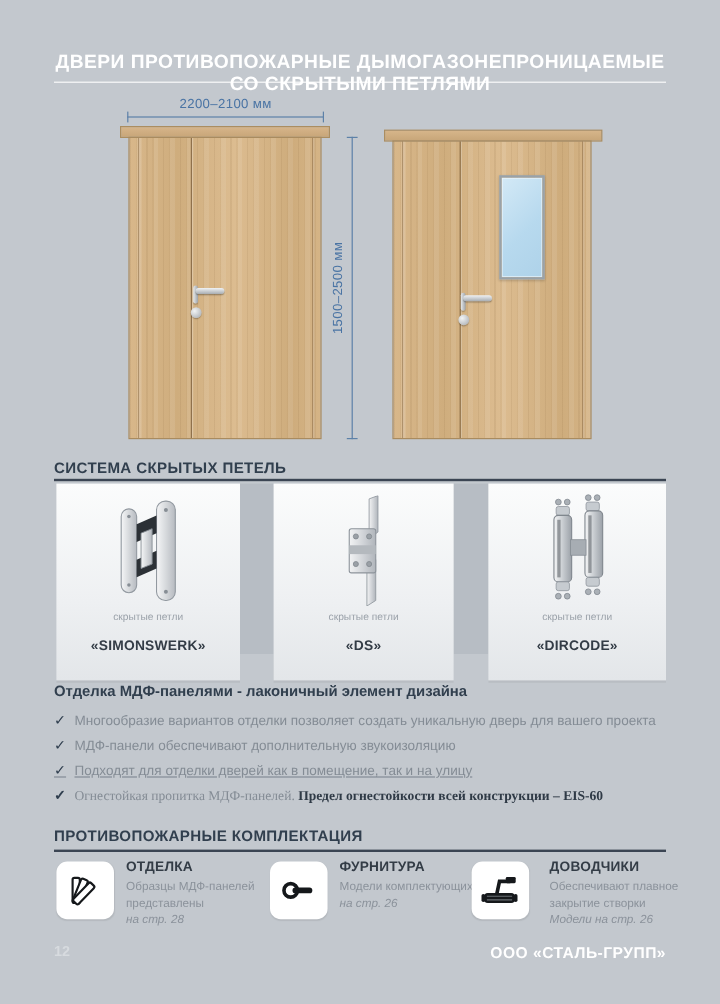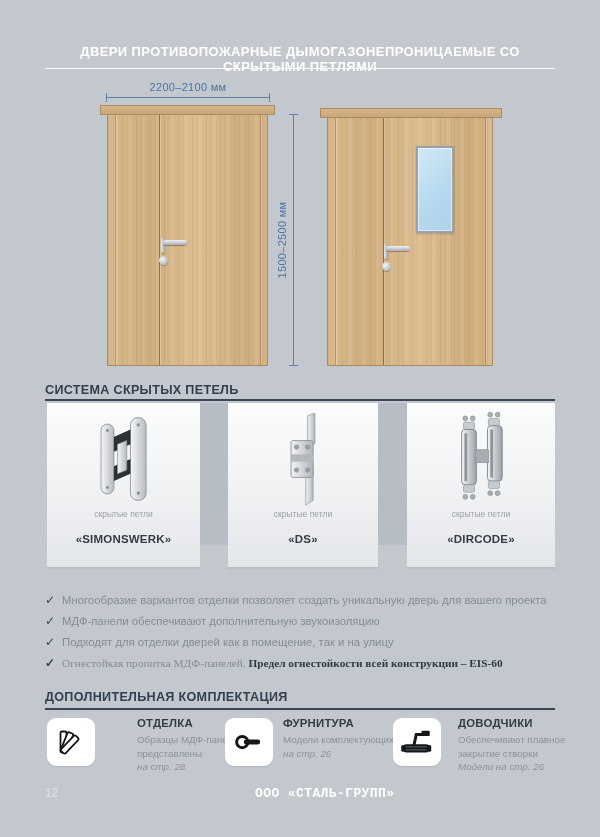--- a/index.html
+++ b/index.html
@@ -5,21 +5,21 @@
   html,body{margin:0;padding:0;background:#9aa0a8;}
   .page{
     position:relative;width:600px;height:837px;margin:0 auto;
     background:#c3c8ce;overflow:hidden;
     font-family:"Liberation Sans","DejaVu Sans",sans-serif;
     -webkit-font-smoothing:antialiased;
   }
   
   .header-title{
     position:absolute;left:45px;top:44px;width:510px;text-align:center;
-    color:#ffffff;font-weight:bold;font-size:13px;letter-spacing:.4px;
+    color:#ffffff;font-weight:bold;font-size:16px;letter-spacing:.4px;
   }
   .header-underline{position:absolute;left:45px;top:68px;width:510px;height:1px;background:rgba(255,255,255,.9);}
   
   .dim-text-h{position:absolute;left:106px;top:81px;width:164px;text-align:center;color:#4a74a4;font-size:11px;letter-spacing:.3px;}
   .dim-line-h{position:absolute;left:106px;top:97px;width:164px;height:1px;background:#5d81a8;}
   .dim-line-h::before,.dim-line-h::after{content:"";position:absolute;top:-4px;width:1px;height:9px;background:#5d81a8;}
   .dim-line-h::before{left:0;} .dim-line-h::after{right:0;}
   .dim-line-v{position:absolute;left:293px;top:114px;width:1px;height:252px;background:#5d81a8;}
   .dim-line-v::before,.dim-line-v::after{content:"";position:absolute;left:-4px;width:9px;height:1px;background:#5d81a8;}
   .dim-line-v::before{top:0;} .dim-line-v::after{bottom:0;}
@@ -72,21 +72,21 @@
   .tile{
     position:absolute;top:718px;width:48px;height:48px;border-radius:9px;background:#ffffff;
     display:flex;align-items:center;justify-content:center;box-shadow:0 1px 1px rgba(0,0,0,.08);
   }
   .extra-text{position:absolute;top:717px;}
   .extra-title{color:#333c46;font-weight:bold;font-size:11.4px;letter-spacing:.2px;}
   .extra-body{margin-top:4px;color:#8b929b;font-size:9.8px;line-height:1.38;}
   .extra-note{font-style:italic;display:block;}
   
   .page-num{position:absolute;left:45px;top:786px;color:#d7dbdf;font-size:12px;font-weight:bold;}
-  .footer-company{position:absolute;left:255px;top:786px;width:300px;text-align:left;color:#ffffff;font-weight:bold;font-size:13px;letter-spacing:.4px;font-family:Liberation Mono, monospace;}
+  .footer-company{position:absolute;left:255px;top:786px;width:300px;text-align:right;color:#ffffff;font-weight:bold;font-size:13px;letter-spacing:.4px;}
 </style>
 </head>
 <body>
 
 <div class="page">
 
   <div class="header-title">ДВЕРИ ПРОТИВОПОЖАРНЫЕ ДЫМОГАЗОНЕПРОНИЦАЕМЫЕ СО СКРЫТЫМИ ПЕТЛЯМИ</div>
   <div class="header-underline"></div>
 
   <div class="dim-text-h">2200–2100 мм</div>
@@ -200,47 +200,48 @@
         <circle cx="28" cy="93" r="2.6" fill="#aab0b6" stroke="#80878e" stroke-width=".7"></circle>
         <circle cx="36" cy="93" r="2.6" fill="#aab0b6" stroke="#80878e" stroke-width=".7"></circle>
         <circle cx="55" cy="89" r="2.6" fill="#aab0b6" stroke="#80878e" stroke-width=".7"></circle>
         <circle cx="63" cy="89" r="2.6" fill="#aab0b6" stroke="#80878e" stroke-width=".7"></circle>
       </svg>
     </div>
     <div class="hinge-cap">скрытые петли</div>
     <div class="hinge-name">«DIRCODE»</div>
   </div>
 
+  <div class="mdf-title">Отделка МДФ-панелями - лаконичный элемент дизайна</div>
 
   <div class="bullet" style="top:593px;">
     <span class="check">✓</span><span class="btext">Многообразие вариантов отделки позволяет создать уникальную дверь для вашего проекта</span><span class="bbold"></span>
   </div>
   <div class="bullet" style="top:614px;">
     <span class="check">✓</span><span class="btext">МДФ-панели обеспечивают дополнительную звукоизоляцию</span><span class="bbold"></span>
   </div>
-  <div class="bullet" style="top:635px;">
+  <div class="bullet" style="top:635px;text-decoration:underline;">
     <span class="check">✓</span><span class="btext">Подходят для отделки дверей как в помещение, так и на улицу</span><span class="bbold"></span>
   </div>
   <div class="bullet" style="top:656px;font-family:Liberation Serif, serif;">
     <span class="check">✓</span><span class="btext">Огнестойкая пропитка МДФ-панелей. </span><span class="bbold">Предел огнестойкости всей конструкции – EIS-60</span>
   </div>
 
-  <div class="sec-title" style="top:690px;">ДОПОЛНИТЕЛЬНАЯ КОМПЛЕКТАЦИЯ</div>
+  <div class="sec-title" style="top:690px;">ПРОТИВОПОЖАРНЫЕ КОМПЛЕКТАЦИЯ</div>
   <div class="sec-underline" style="top:708px;"></div>
 
   <div class="tile" style="left:47px;">
     <svg width="36" height="36" viewBox="0 0 48 48">
       <g stroke="#15181b" stroke-width="2.4" fill="#ffffff" stroke-linejoin="round">
         <rect x="10" y="10" width="8" height="28" rx="2"></rect>
         <rect x="10" y="10" width="8" height="28" rx="2" transform="rotate(22 14 36)"></rect>
         <rect x="10" y="10" width="8" height="28" rx="2" transform="rotate(44 14 36)"></rect>
       </g>
     </svg>
   </div>
-  <div class="extra-text" style="left:105px;width:118px;margin-left:32px;">
+  <div class="extra-text" style="left:105px;width:118px;">
     <div class="extra-title">ОТДЕЛКА</div>
     <div class="extra-body">
       <span>Образцы МДФ-панелей представлены</span>
       <span class="extra-note">на стр. 28</span>
     </div>
   </div>
 
   <div class="tile" style="left:225px;">
     <svg width="36" height="36" viewBox="0 0 48 48">
       <circle cx="15" cy="24" r="7.5" fill="none" stroke="#15181b" stroke-width="4"></circle>

